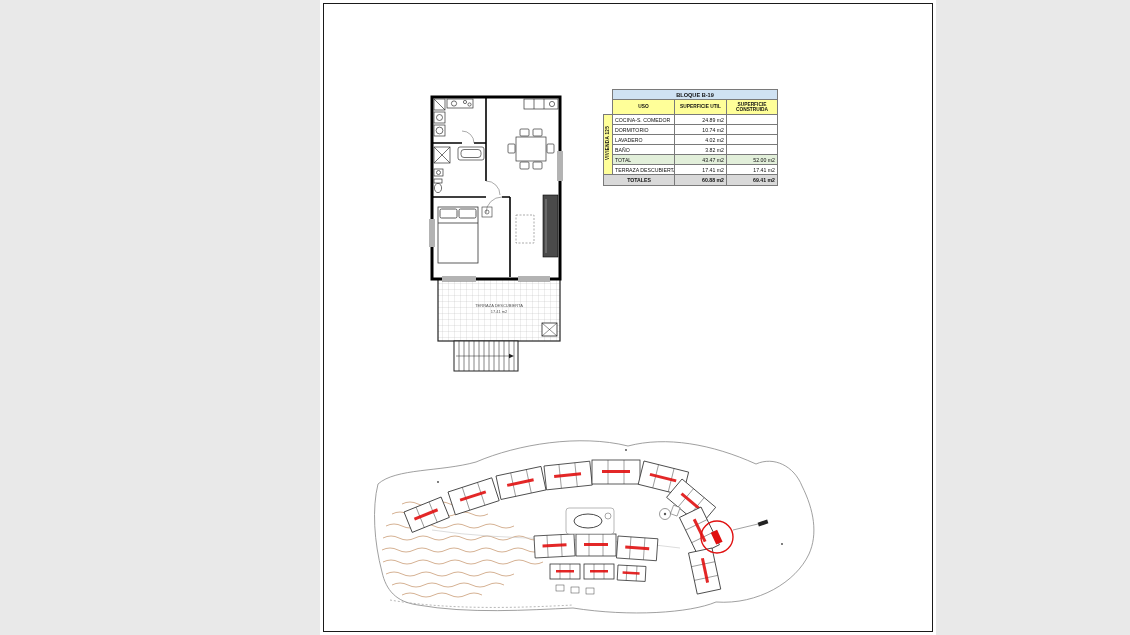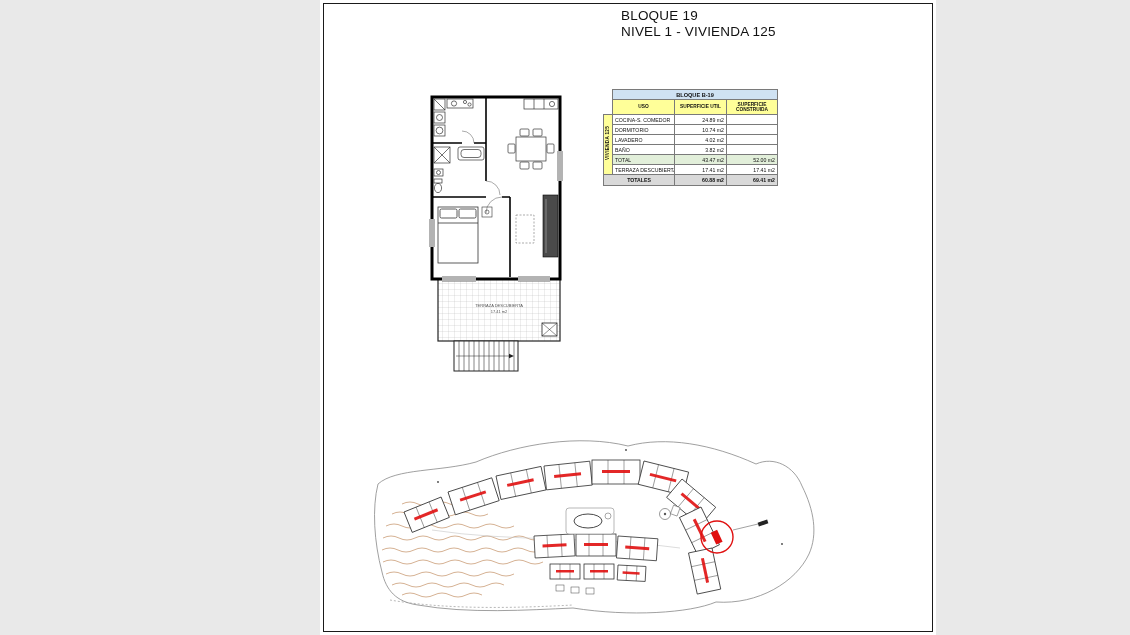--- a/index.html
+++ b/index.html
@@ -42,24 +42,20 @@
   .hl-circle { stroke:var(--highlight-red,#e01010); fill:none; stroke-width:1.4; }
   .sq { fill:#fff; stroke:#444; stroke-width:0.5; }
 </style>
 </head>
 <body>
 
 <div class="canvas">
   <div class="page">
     <div class="page-border"></div>
 
-    <div class="title-block">
-      <div>BLOQUE 19</div>
-      <div>NIVEL 1 - VIVIENDA 125</div>
-    </div>
 
     <table class="areas">
       <colgroup>
           <col style="width:9px">
           <col style="width:62px">
           <col style="width:52px">
           <col style="width:51px">
         </colgroup>
       <tbody>
       <tr class="r-block">

